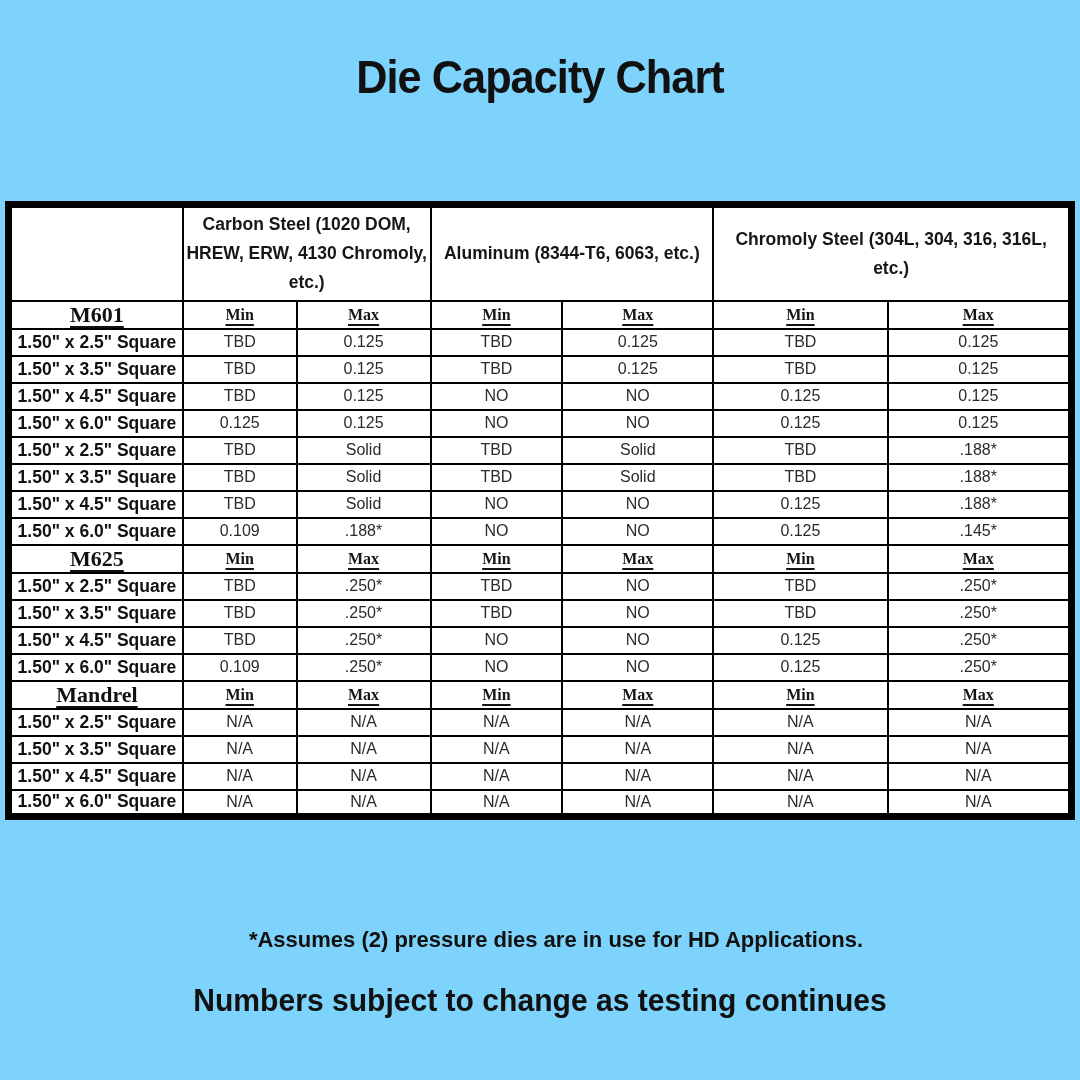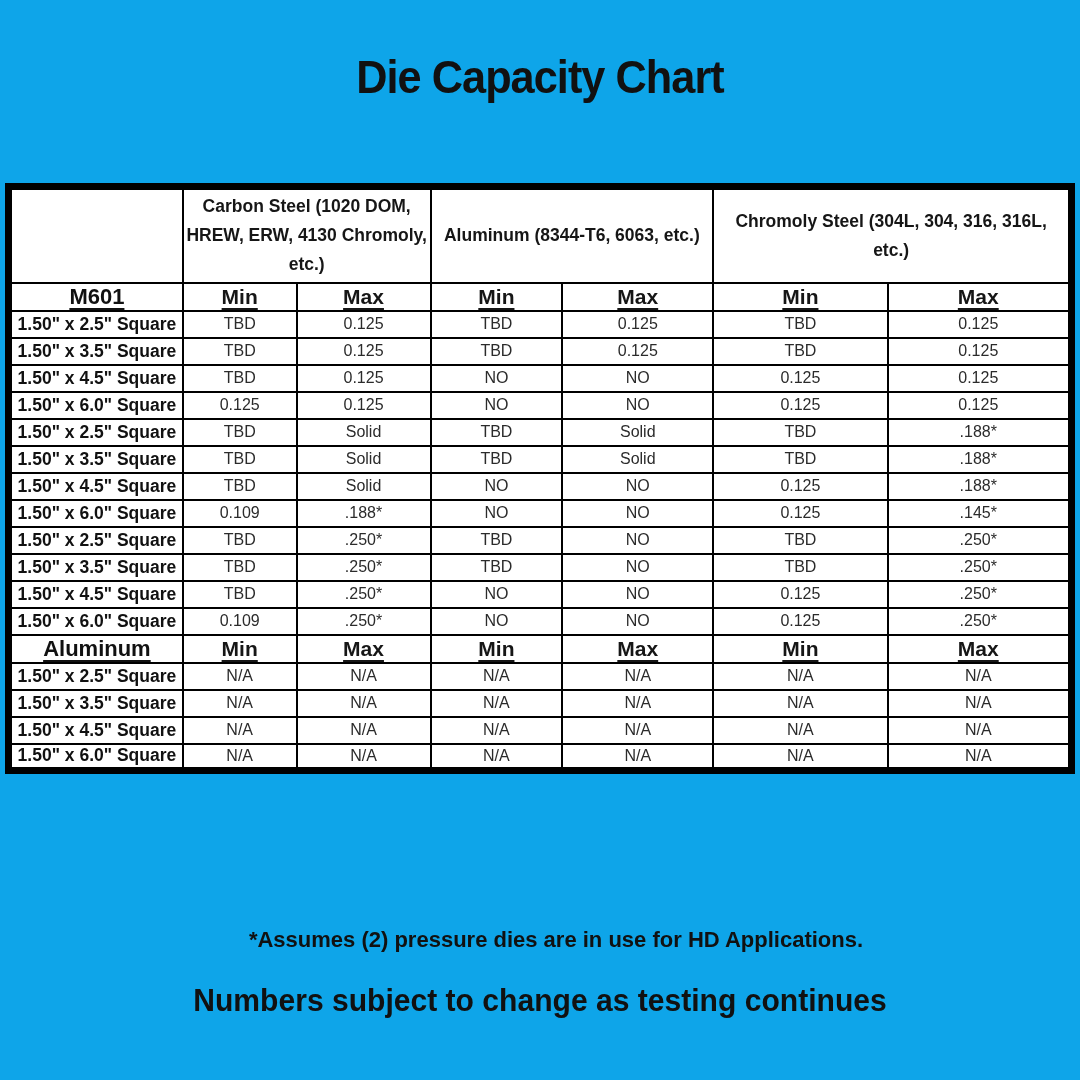--- a/index.html
+++ b/index.html
@@ -6,39 +6,39 @@
     margin: 0;
     padding: 0;
     background: #ffffff;
     font-family: "Liberation Sans", sans-serif;
     color: #000000;
   }
   .page {
     position: relative;
     width: 1080px;
     height: 1080px;
-    background: #0ea5e9;
+    background: #7dd3fc;
     overflow: hidden;
   }
   .title {
     position: absolute;
     top: 50px;
     left: 0;
     width: 1080px;
     text-align: center;
     font-size: 46px;
     font-weight: 700;
     letter-spacing: -1px;
     color: #111111;
     margin: 0;
     transform: scaleX(0.94);
   }
   .table-wrap {
     position: absolute;
-    top: 183px;
+    top: 201px;
     left: 5px;
     width: 1070px;
   }
   table.cap {
     width: 100%;
     border-collapse: collapse;
     table-layout: fixed;
     border: 7px solid #000000;
     background: #ffffff;
   }
@@ -50,31 +50,31 @@
     overflow: hidden;
   }
   tr.material-row { height: 96px; }
   tr.material-row th {
     font-size: 17.5px;
     font-weight: 700;
     line-height: 1.65;
     color: #161616;
   }
   tr.material-row th.corner { border-top: none; border-left: none; }
-  tr.section-row { height: 25px; }
+  tr.section-row { height: 25px; font-family: Liberation Serif, serif; }
   td.section-name {
     font-size: 22px;
     font-weight: 700;
     text-decoration: underline;
     text-underline-offset: 4px;
     text-decoration-thickness: 2px;
     color: #111111;
   }
   td.minmax {
-    font-size: 21px;
+    font-size: 16px;
     font-weight: 700;
     text-decoration: underline;
     text-underline-offset: 4px;
     text-decoration-thickness: 2px;
     color: #161616;
   }
   tr.data-row { height: 27px; }
   td.row-label {
     font-size: 17.5px;
     font-weight: 700;
@@ -210,20 +210,29 @@
           </tr>
           <tr class="data-row">
             <td class="row-label">1.50" x 6.0" Square</td>
             <td class="value">0.109</td>
             <td class="value">.188*</td>
             <td class="value">NO</td>
             <td class="value">NO</td>
             <td class="value">0.125</td>
             <td class="value">.145*</td>
           </tr>
+          <tr class="section-row">
+            <td class="section-name">M625</td>
+            <td class="minmax">Min</td>
+            <td class="minmax">Max</td>
+            <td class="minmax">Min</td>
+            <td class="minmax">Max</td>
+            <td class="minmax">Min</td>
+            <td class="minmax">Max</td>
+          </tr>
           <tr class="data-row">
             <td class="row-label">1.50" x 2.5" Square</td>
             <td class="value">TBD</td>
             <td class="value">.250*</td>
             <td class="value">TBD</td>
             <td class="value">NO</td>
             <td class="value">TBD</td>
             <td class="value">.250*</td>
           </tr>
           <tr class="data-row">
@@ -247,21 +256,21 @@
           <tr class="data-row">
             <td class="row-label">1.50" x 6.0" Square</td>
             <td class="value">0.109</td>
             <td class="value">.250*</td>
             <td class="value">NO</td>
             <td class="value">NO</td>
             <td class="value">0.125</td>
             <td class="value">.250*</td>
           </tr>
           <tr class="section-row">
-            <td class="section-name">Aluminum</td>
+            <td class="section-name">Mandrel</td>
             <td class="minmax">Min</td>
             <td class="minmax">Max</td>
             <td class="minmax">Min</td>
             <td class="minmax">Max</td>
             <td class="minmax">Min</td>
             <td class="minmax">Max</td>
           </tr>
           <tr class="data-row">
             <td class="row-label">1.50" x 2.5" Square</td>
             <td class="value">N/A</td>

